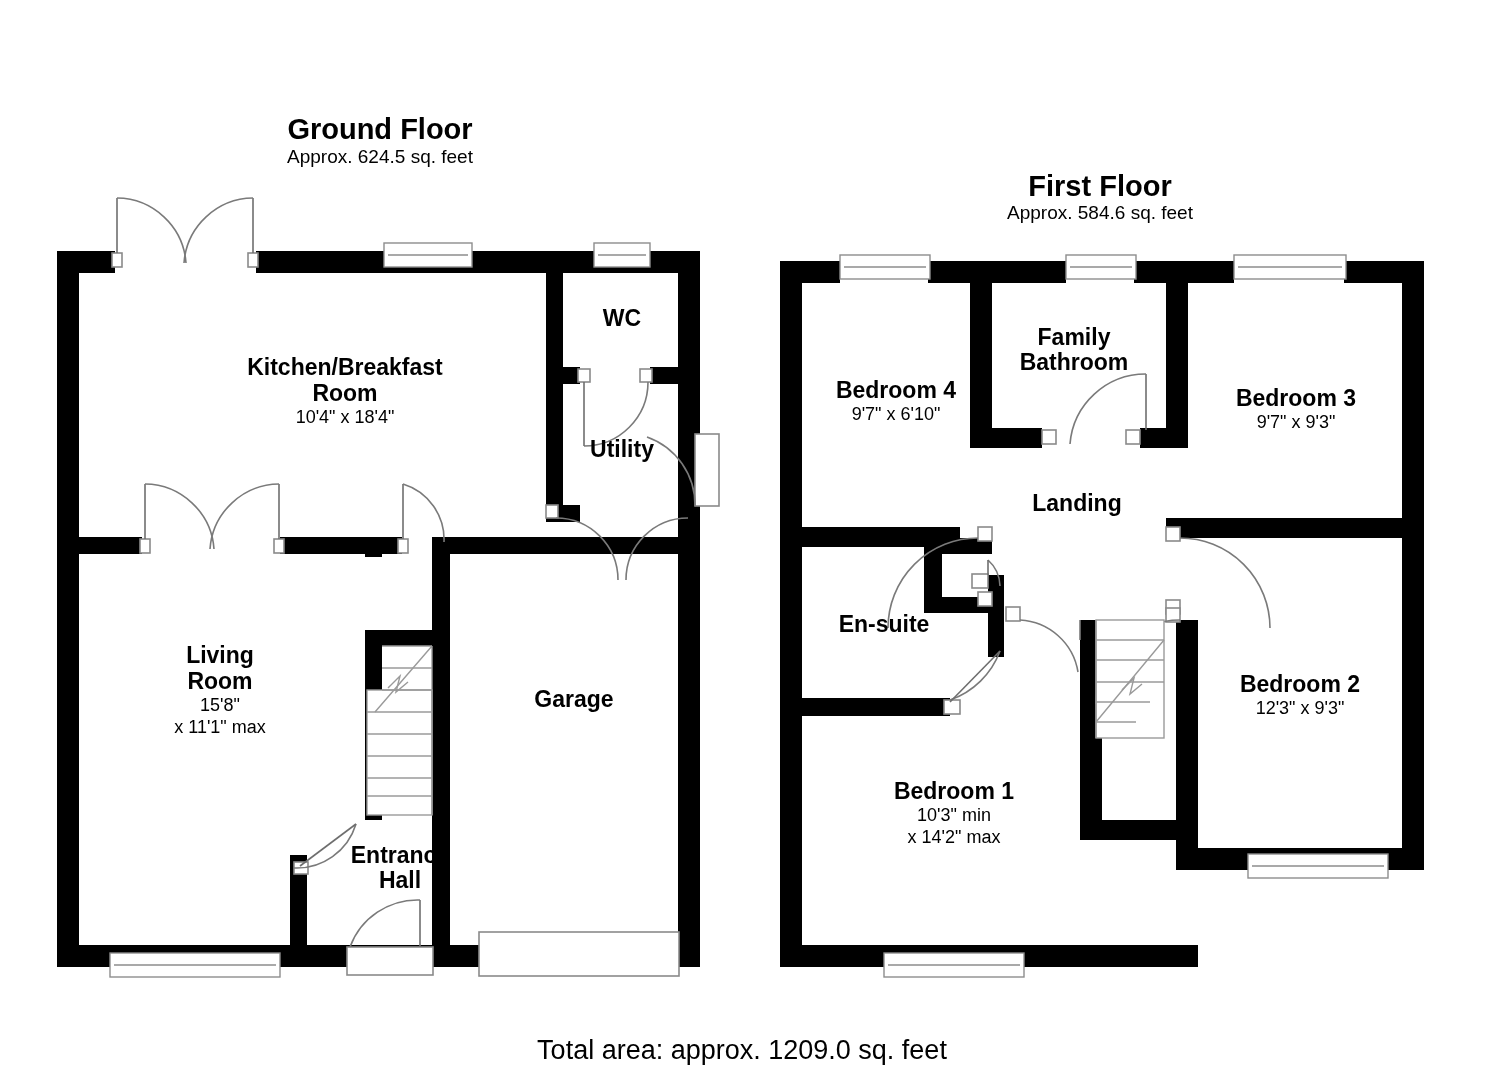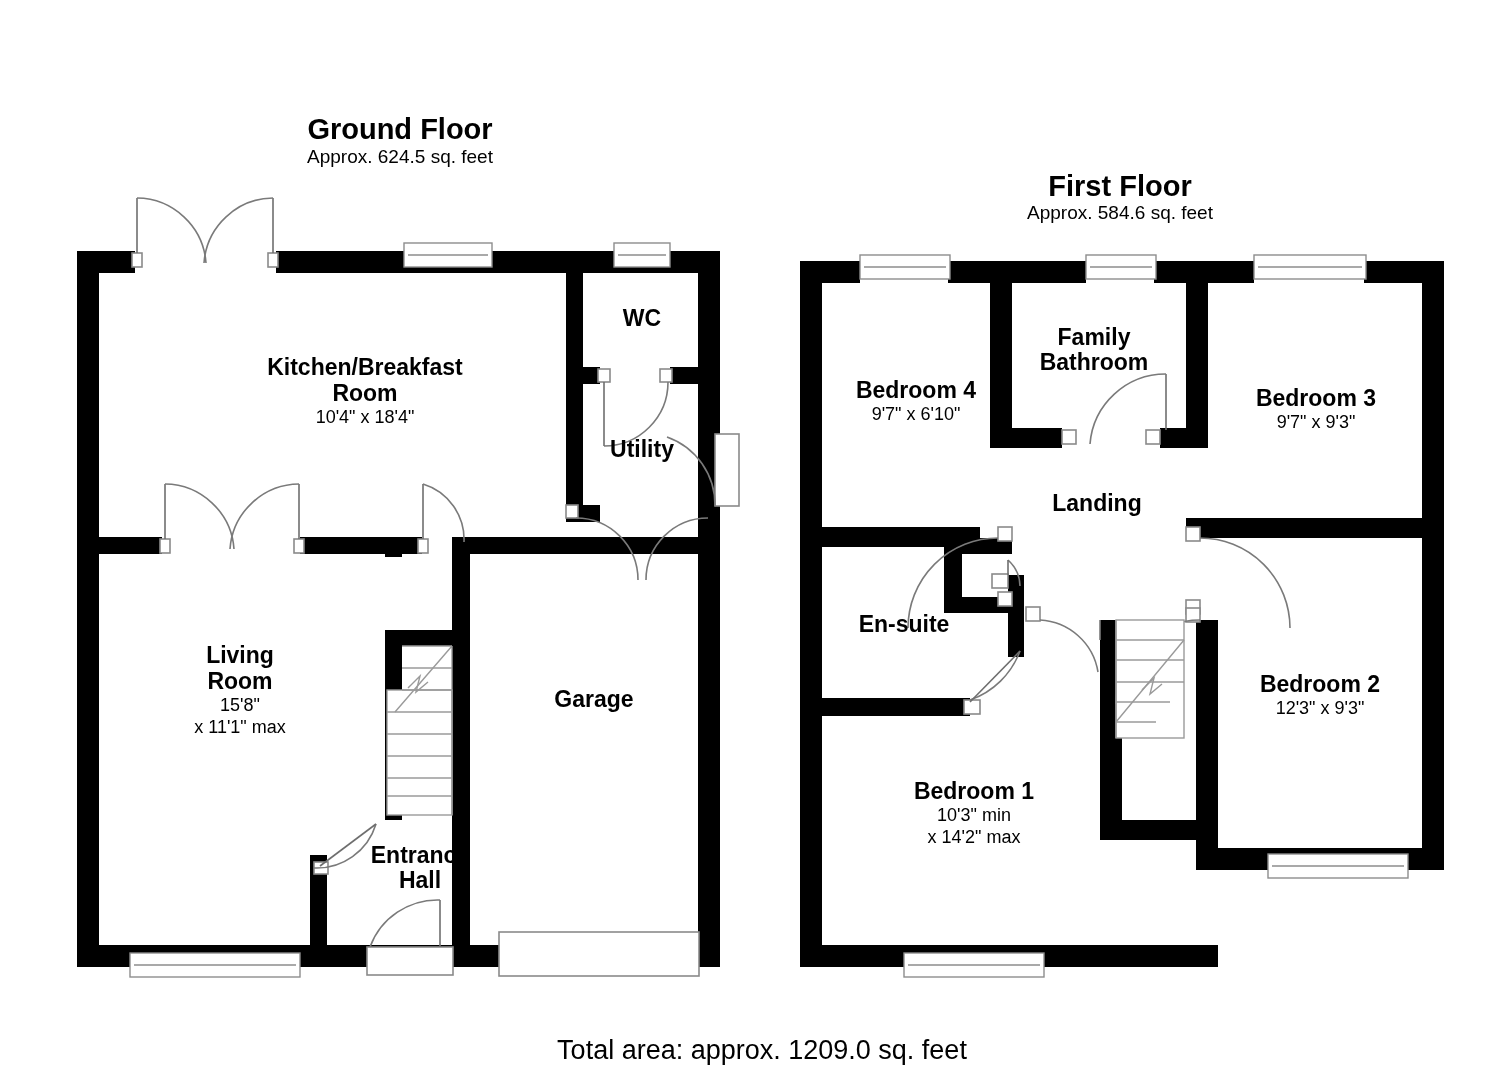--- a/index.html
+++ b/index.html
@@ -11,21 +11,20 @@
     width: 1485px;
     height: 1080px;
     font-family: "Liberation Sans", sans-serif;
     color: #000000;
     overflow: hidden;
     position: relative;
   }
   #plan-root {
     position: absolute;
     inset: 0;
-    padding-left: 20px;
   }
   svg#floorplan {
     display: block;
     width: 1485px;
     height: 1080px;
   }
   .wall { fill: #000000; }
   .room-fill { fill: #ffffff; }
   .door-arc {
     fill: none;

